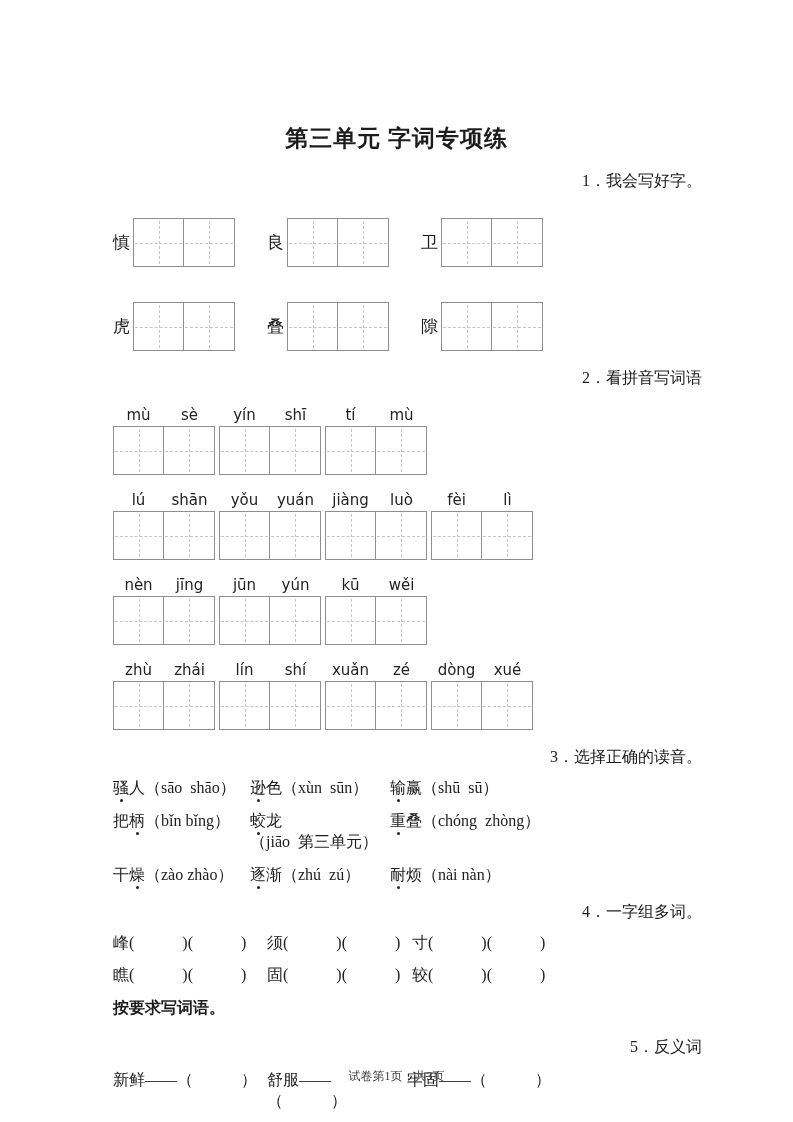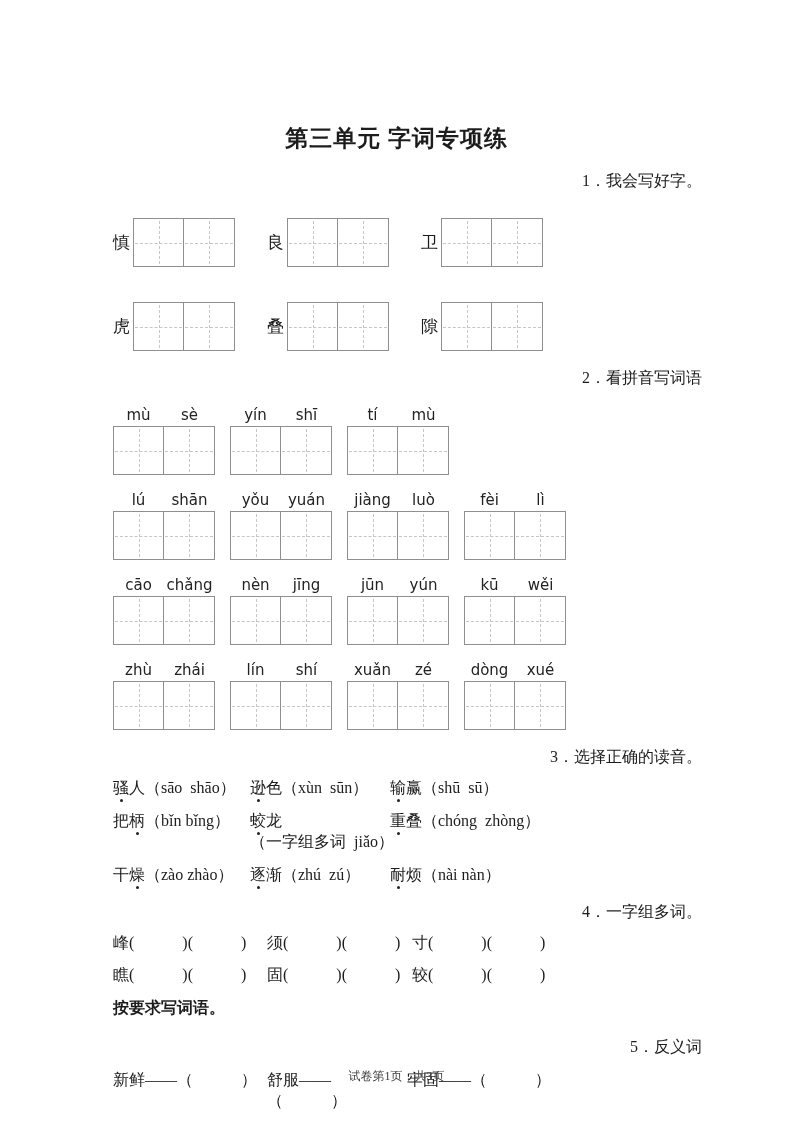--- a/index.html
+++ b/index.html
@@ -26,21 +26,21 @@
   .q1row { display:flex; align-items:center; }
   .q1row.first { margin-top:26px; }
   .q1row.second { margin-top:35px; }
   .wgroup { display:flex; align-items:center; margin-right:32px; }
   .wchar { display:inline-block; width:20px; font-size:17px; line-height:20px; }
 
   
   .prow { margin-top:15px; }
   .prow.first { margin-top:16px; }
   .pgroups { display:flex; }
-  .pgroup { width:102px; margin-right:15px; }
+  .pgroup { width:102px; margin-right:4px; }
   .psyll { display:flex; height:21px; font-family:"DejaVu Sans","Liberation Sans",sans-serif; font-size:15px; color:#222; }
   .psyll span { width:51px; text-align:center; line-height:20px; }
 
   
   .q3grid { display:grid; grid-template-columns:137px 140px 1fr; row-gap:12px; margin-top:9px; font-size:16px; line-height:21px; }
   .hz .zc { position:relative; display:inline-block; }
   .zc.dotted::after { content:""; position:absolute; left:50%; bottom:-4px; width:3px; height:3px; margin-left:-1.5px; border-radius:50%; background:#222; }
   .py { white-space:pre; }
 
   
@@ -189,30 +189,20 @@
         <div class="wgrid">
             <div class="wcell"></div>
             <div class="wcell"></div>
           </div>
       </div>
     </div>
   </div>
 
   <div class="prow">
     <div class="pgroups">
-      <div class="pgroup">
-        <div class="psyll">
-            <span>cāo</span>
-            <span>chǎng</span>
-          </div>
-        <div class="wgrid">
-            <div class="wcell"></div>
-            <div class="wcell"></div>
-          </div>
-      </div>
       <div class="pgroup">
         <div class="psyll">
             <span>nèn</span>
             <span>jīng</span>
           </div>
         <div class="wgrid">
             <div class="wcell"></div>
             <div class="wcell"></div>
           </div>
       </div>
@@ -284,21 +274,21 @@
     </div>
   </div>
 
   <div class="qlabel">3．选择正确的读音。</div>
 
   <div class="content q3grid">
     <div class="q3item"><span class="hz"><span class="zc dotted">骚</span><span class="zc">人</span></span><span class="py">（sāo  shāo）</span></div>
     <div class="q3item"><span class="hz"><span class="zc dotted">逊</span><span class="zc">色</span></span><span class="py">（xùn  sūn）</span></div>
     <div class="q3item"><span class="hz"><span class="zc dotted">输</span><span class="zc">赢</span></span><span class="py">（shū  sū）</span></div>
     <div class="q3item"><span class="hz"><span class="zc">把</span><span class="zc dotted">柄</span></span><span class="py">（bǐn bǐng）</span></div>
-    <div class="q3item"><span class="hz"><span class="zc dotted">蛟</span><span class="zc">龙</span></span><span class="py">（一字组多词  jiǎo）</span></div>
+    <div class="q3item"><span class="hz"><span class="zc dotted">蛟</span><span class="zc">龙</span></span><span class="py">（jiāo  第三单元）</span></div>
     <div class="q3item"><span class="hz"><span class="zc dotted">重</span><span class="zc">叠</span></span><span class="py">（chóng  zhòng）</span></div>
     <div class="q3item"><span class="hz"><span class="zc">干</span><span class="zc dotted">燥</span></span><span class="py">（zào zhào）</span></div>
     <div class="q3item"><span class="hz"><span class="zc dotted">逐</span><span class="zc">渐</span></span><span class="py">（zhú  zú）</span></div>
     <div class="q3item"><span class="hz"><span class="zc dotted">耐</span><span class="zc">烦</span></span><span class="py">（nài nàn）</span></div>
   </div>
 
   <div class="qlabel">4．一字组多词。</div>
 
   <div class="content q4grid">
     <div class="q4item"><span>峰</span><span class="pp">(　　　)(　　　)</span></div>

